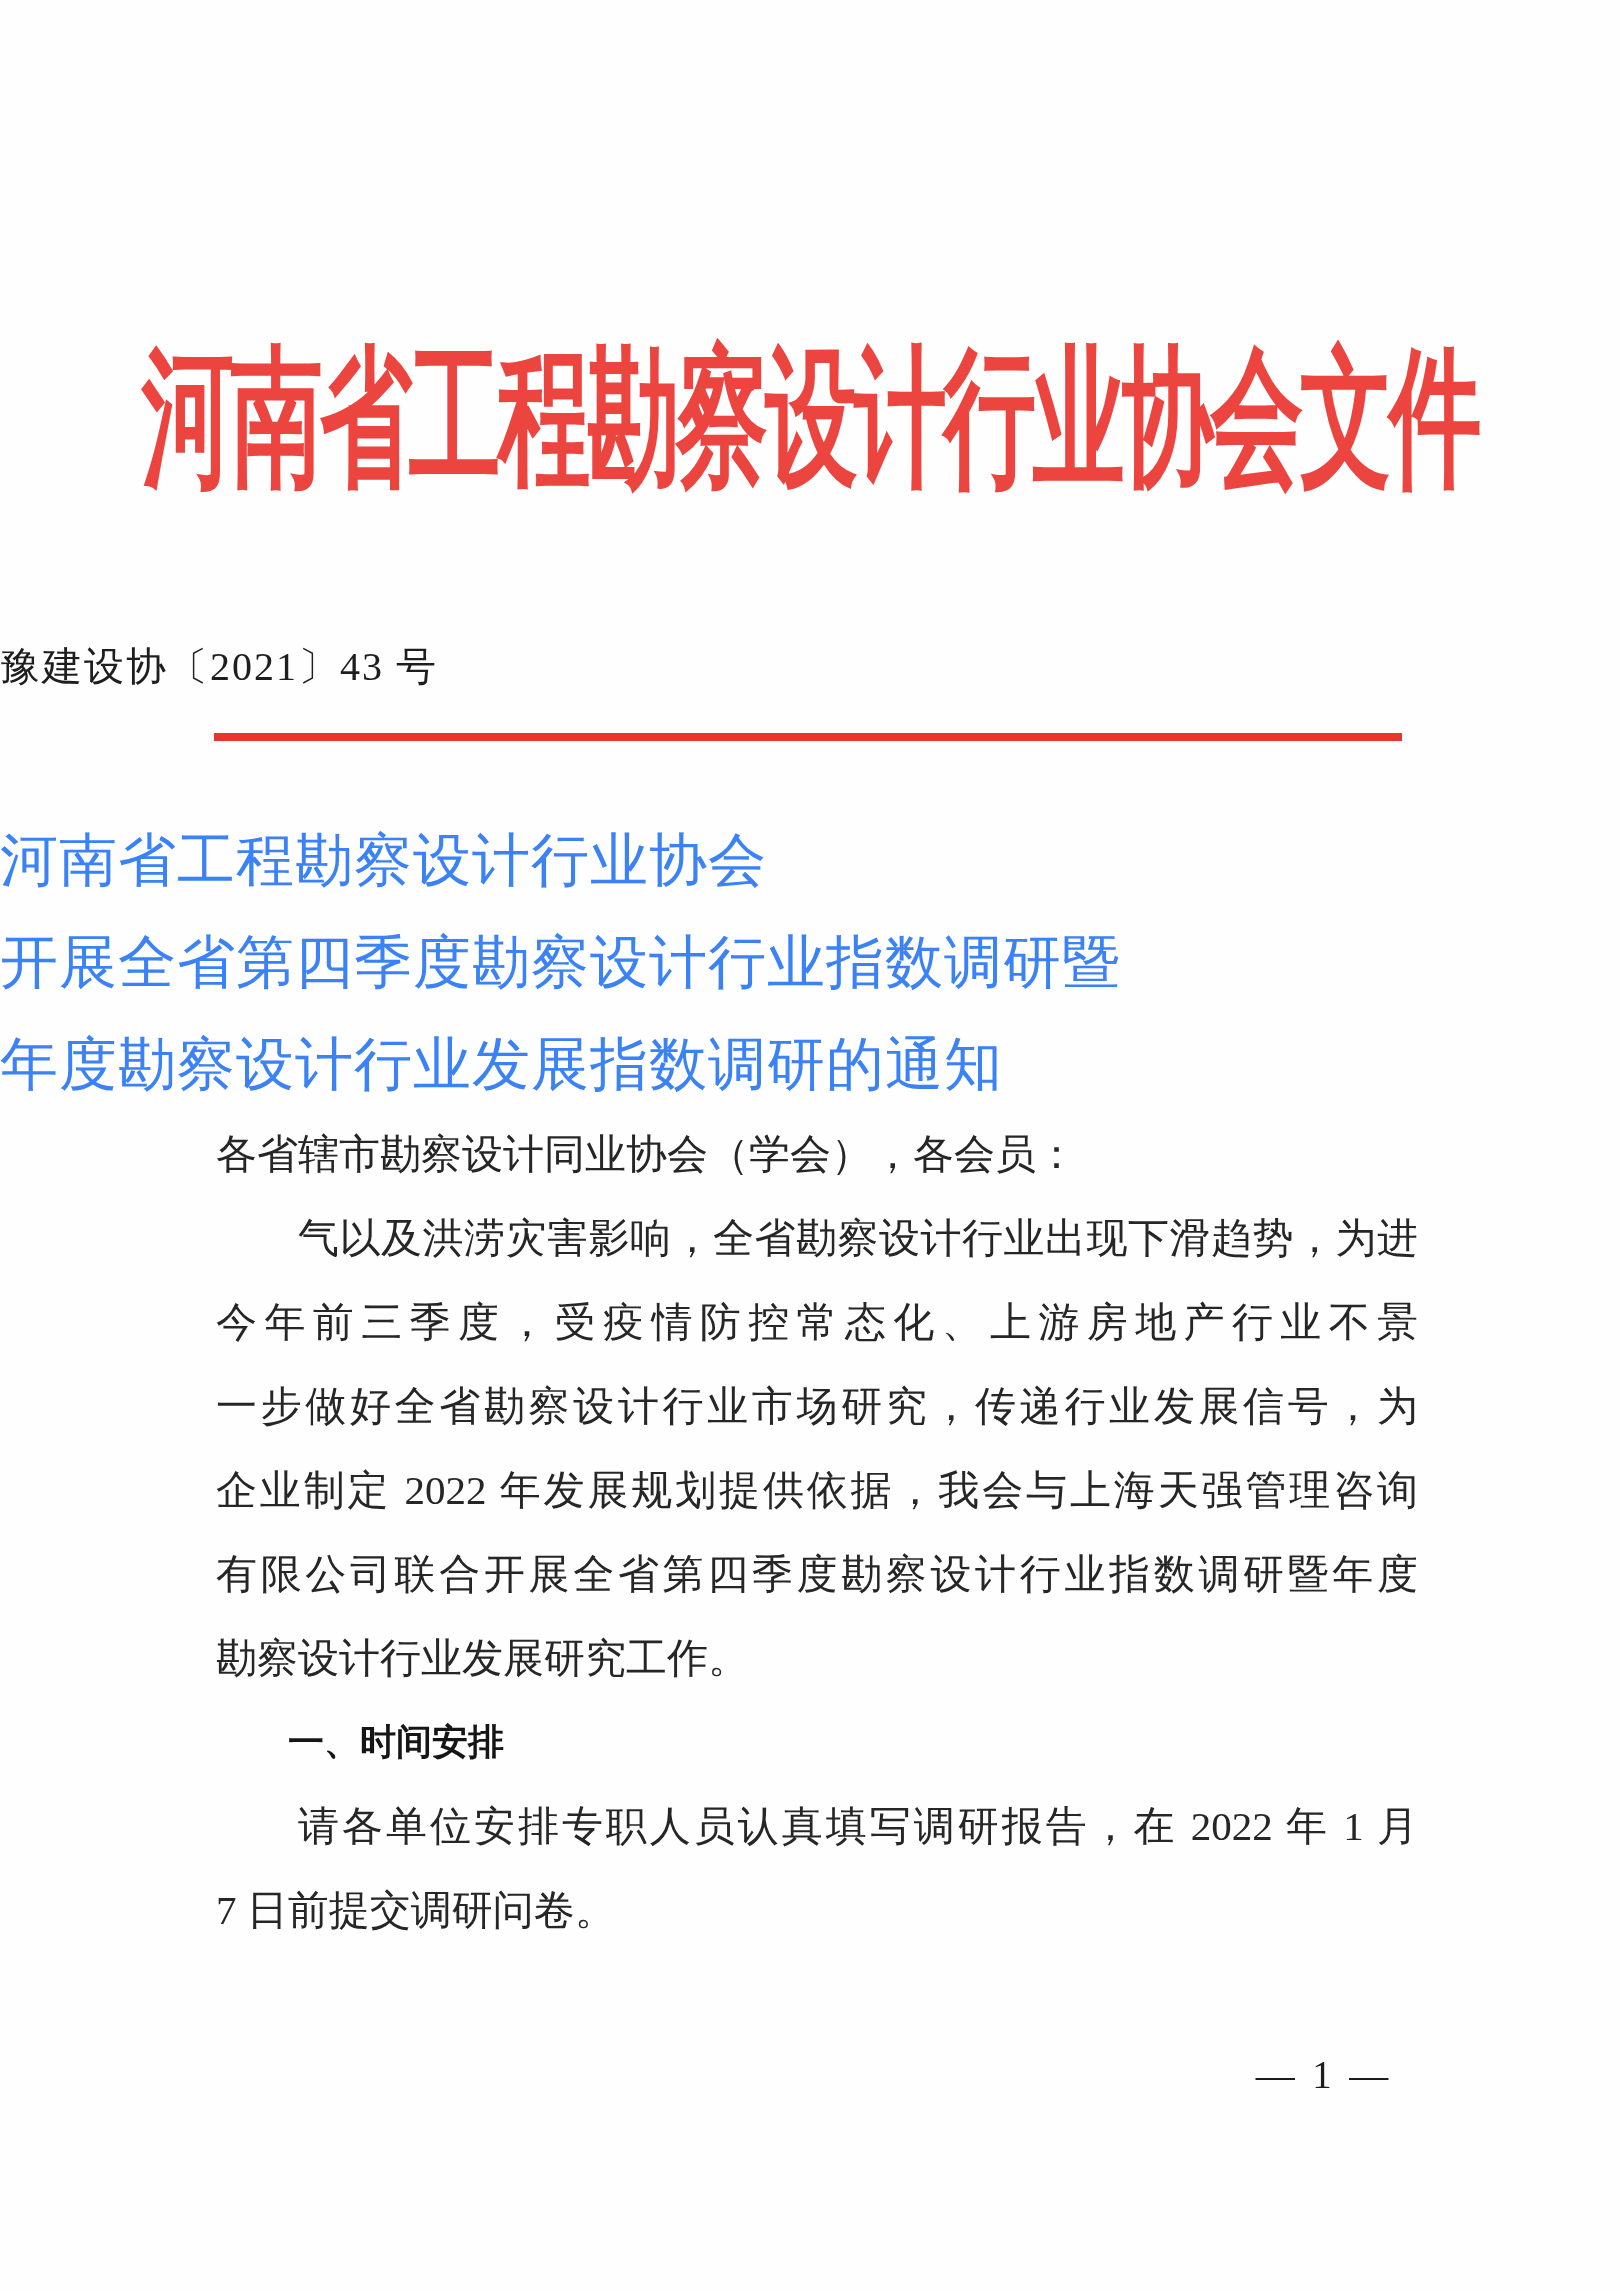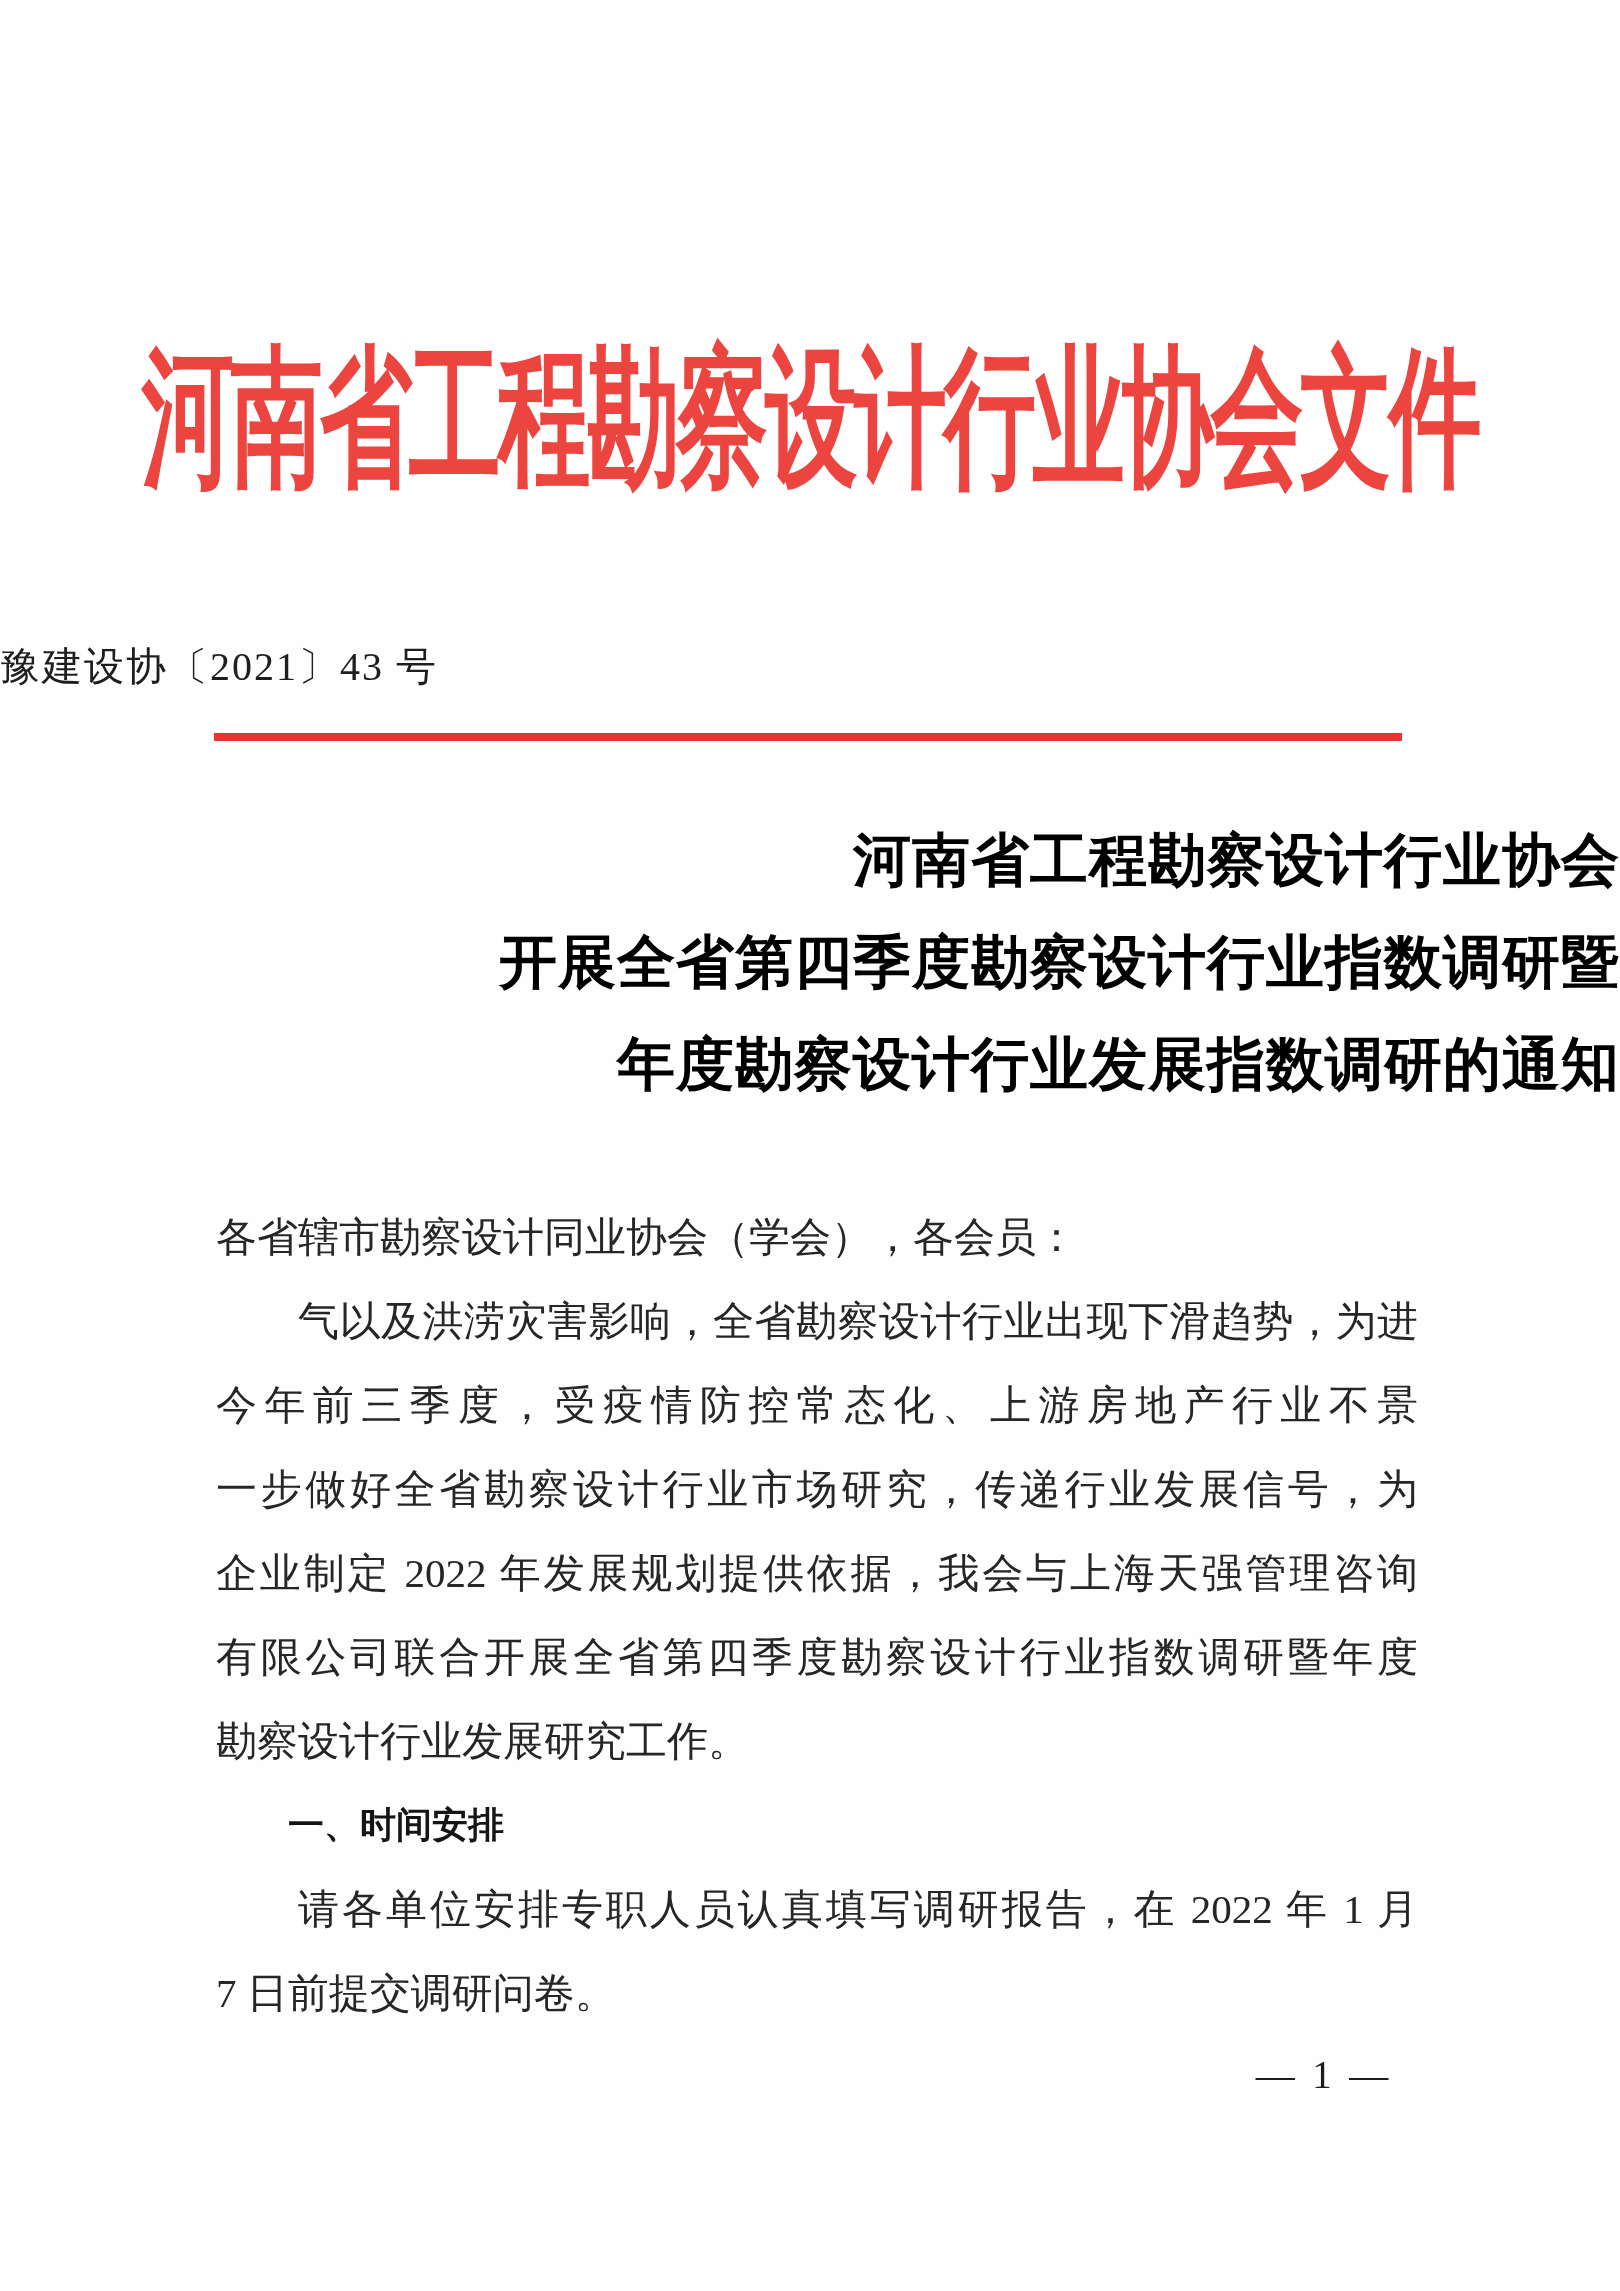--- a/index.html
+++ b/index.html
@@ -58,32 +58,32 @@
     height: 7.8px;
     background: var(--rule-red, #e8352f);
   }
 
   
   .title-block {
     position: absolute;
     top: 810px;
     left: 0;
     width: 100%;
-    text-align: right;
+    text-align: left;
     font-size: 58px;
-    font-weight: bold;
+    font-weight: normal;
     line-height: 102px;
     letter-spacing: 1px;
-    color: #000000;
+    color: #3b82f6;
   }
 
   
   .content {
     position: absolute;
-    top: 1195px;
+    top: 1112px;
     left: 216px;
     width: 1202px;
     font-size: 41px;
     line-height: 84px;
     color: #262626;
   }
   .line {
     text-align: justify;
     text-align-last: justify;
   }

